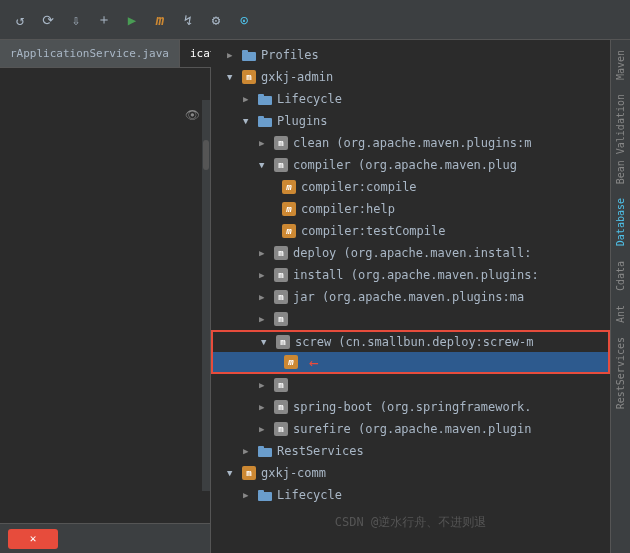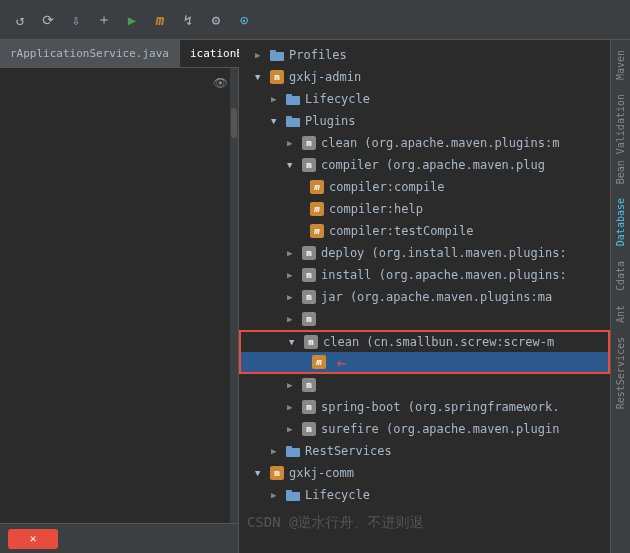--- a/index.html
+++ b/index.html
@@ -42,26 +42,27 @@
 
     
     .main {
       display: flex;
       flex: 1;
       overflow: hidden;
     }
 
     
     .editor-panel {
-      width: 239px;
+      width: 211px;
       background: #2b2b2b;
       display: flex;
       flex-direction: column;
       flex-shrink: 0;
       border-right: 1px solid #555;
+      gap: 32px;
     }
 
     .tab-bar {
       height: 28px;
       background: #3c3f41;
       display: flex;
       align-items: center;
       border-bottom: 1px solid #555;
     }
     .tab {
@@ -356,21 +357,21 @@
         </div>
 
         <div class="tree-item">
           <span class="indent"></span>
             <span class="indent"></span>
             <span class="indent"></span>
           <span class="arrow">▶</span>
           <span class="item-icon">
             <div class="m-icon" style="background:#888;">m</div>
           </span>
-          <span class="item-label">deploy (org.install.maven.plugins:</span>
+          <span class="item-label">deploy (org.apache.maven.install:</span>
         </div>
 
         <div class="tree-item">
           <span class="indent"></span>
             <span class="indent"></span>
             <span class="indent"></span>
           <span class="arrow">▶</span>
           <span class="item-icon">
             <div class="m-icon" style="background:#888;">m</div>
           </span>
@@ -400,21 +401,21 @@
 
         <div style="position:relative;">
           <div class="tree-item" style="border: 2px solid #e74c3c; border-bottom: none;">
             <span class="indent"></span>
               <span class="indent"></span>
               <span class="indent"></span>
             <span class="arrow open">▼</span>
             <span class="item-icon">
               <div class="m-icon" style="background:#888;">m</div>
             </span>
-            <span class="item-label">clean (cn.smallbun.screw:screw-m</span>
+            <span class="item-label">screw (cn.smallbun.deploy:screw-m</span>
           </div>
 
           <div class="tree-item selected" style="border: 2px solid #e74c3c; border-top: none; display:flex; align-items:center;">
             <span class="indent"></span>
               <span class="indent"></span>
               <span class="indent"></span>
               <span class="indent"></span>
             <span class="arrow" style="width:6px;"></span>
             <span class="item-icon">
               <div class="m-icon" style="font-style:italic;">m</div>
@@ -483,21 +484,21 @@
           <span class="arrow">▶</span>
           <span class="item-icon icon-folder">
             <svg width="14" height="12" viewBox="0 0 14 12">
                 <rect x="0" y="3" width="14" height="9" rx="1" fill="#6a9dcc"></rect>
                 <rect x="0" y="1" width="6" height="3" rx="1" fill="#6a9dcc"></rect>
               </svg>
           </span>
           <span class="item-label">Lifecycle</span>
         </div>
 
-        <div style="padding:8px;color:#555;font-size:14px;">CSDN @逆水行舟、不进则退</div>
+        <div style="padding:8px;color:#555;font-size:12px;text-align:center;">CSDN @逆水行舟、不进则退</div>
       </div>
     </div>
 
     <div class="side-tabs">
       <div class="side-tab">Maven</div>
       <div class="side-tab">Bean Validation</div>
       <div class="side-tab active">Database</div>
       <div class="side-tab">Cdata</div>
       <div class="side-tab">Ant</div>
       <div class="side-tab">RestServices</div>

